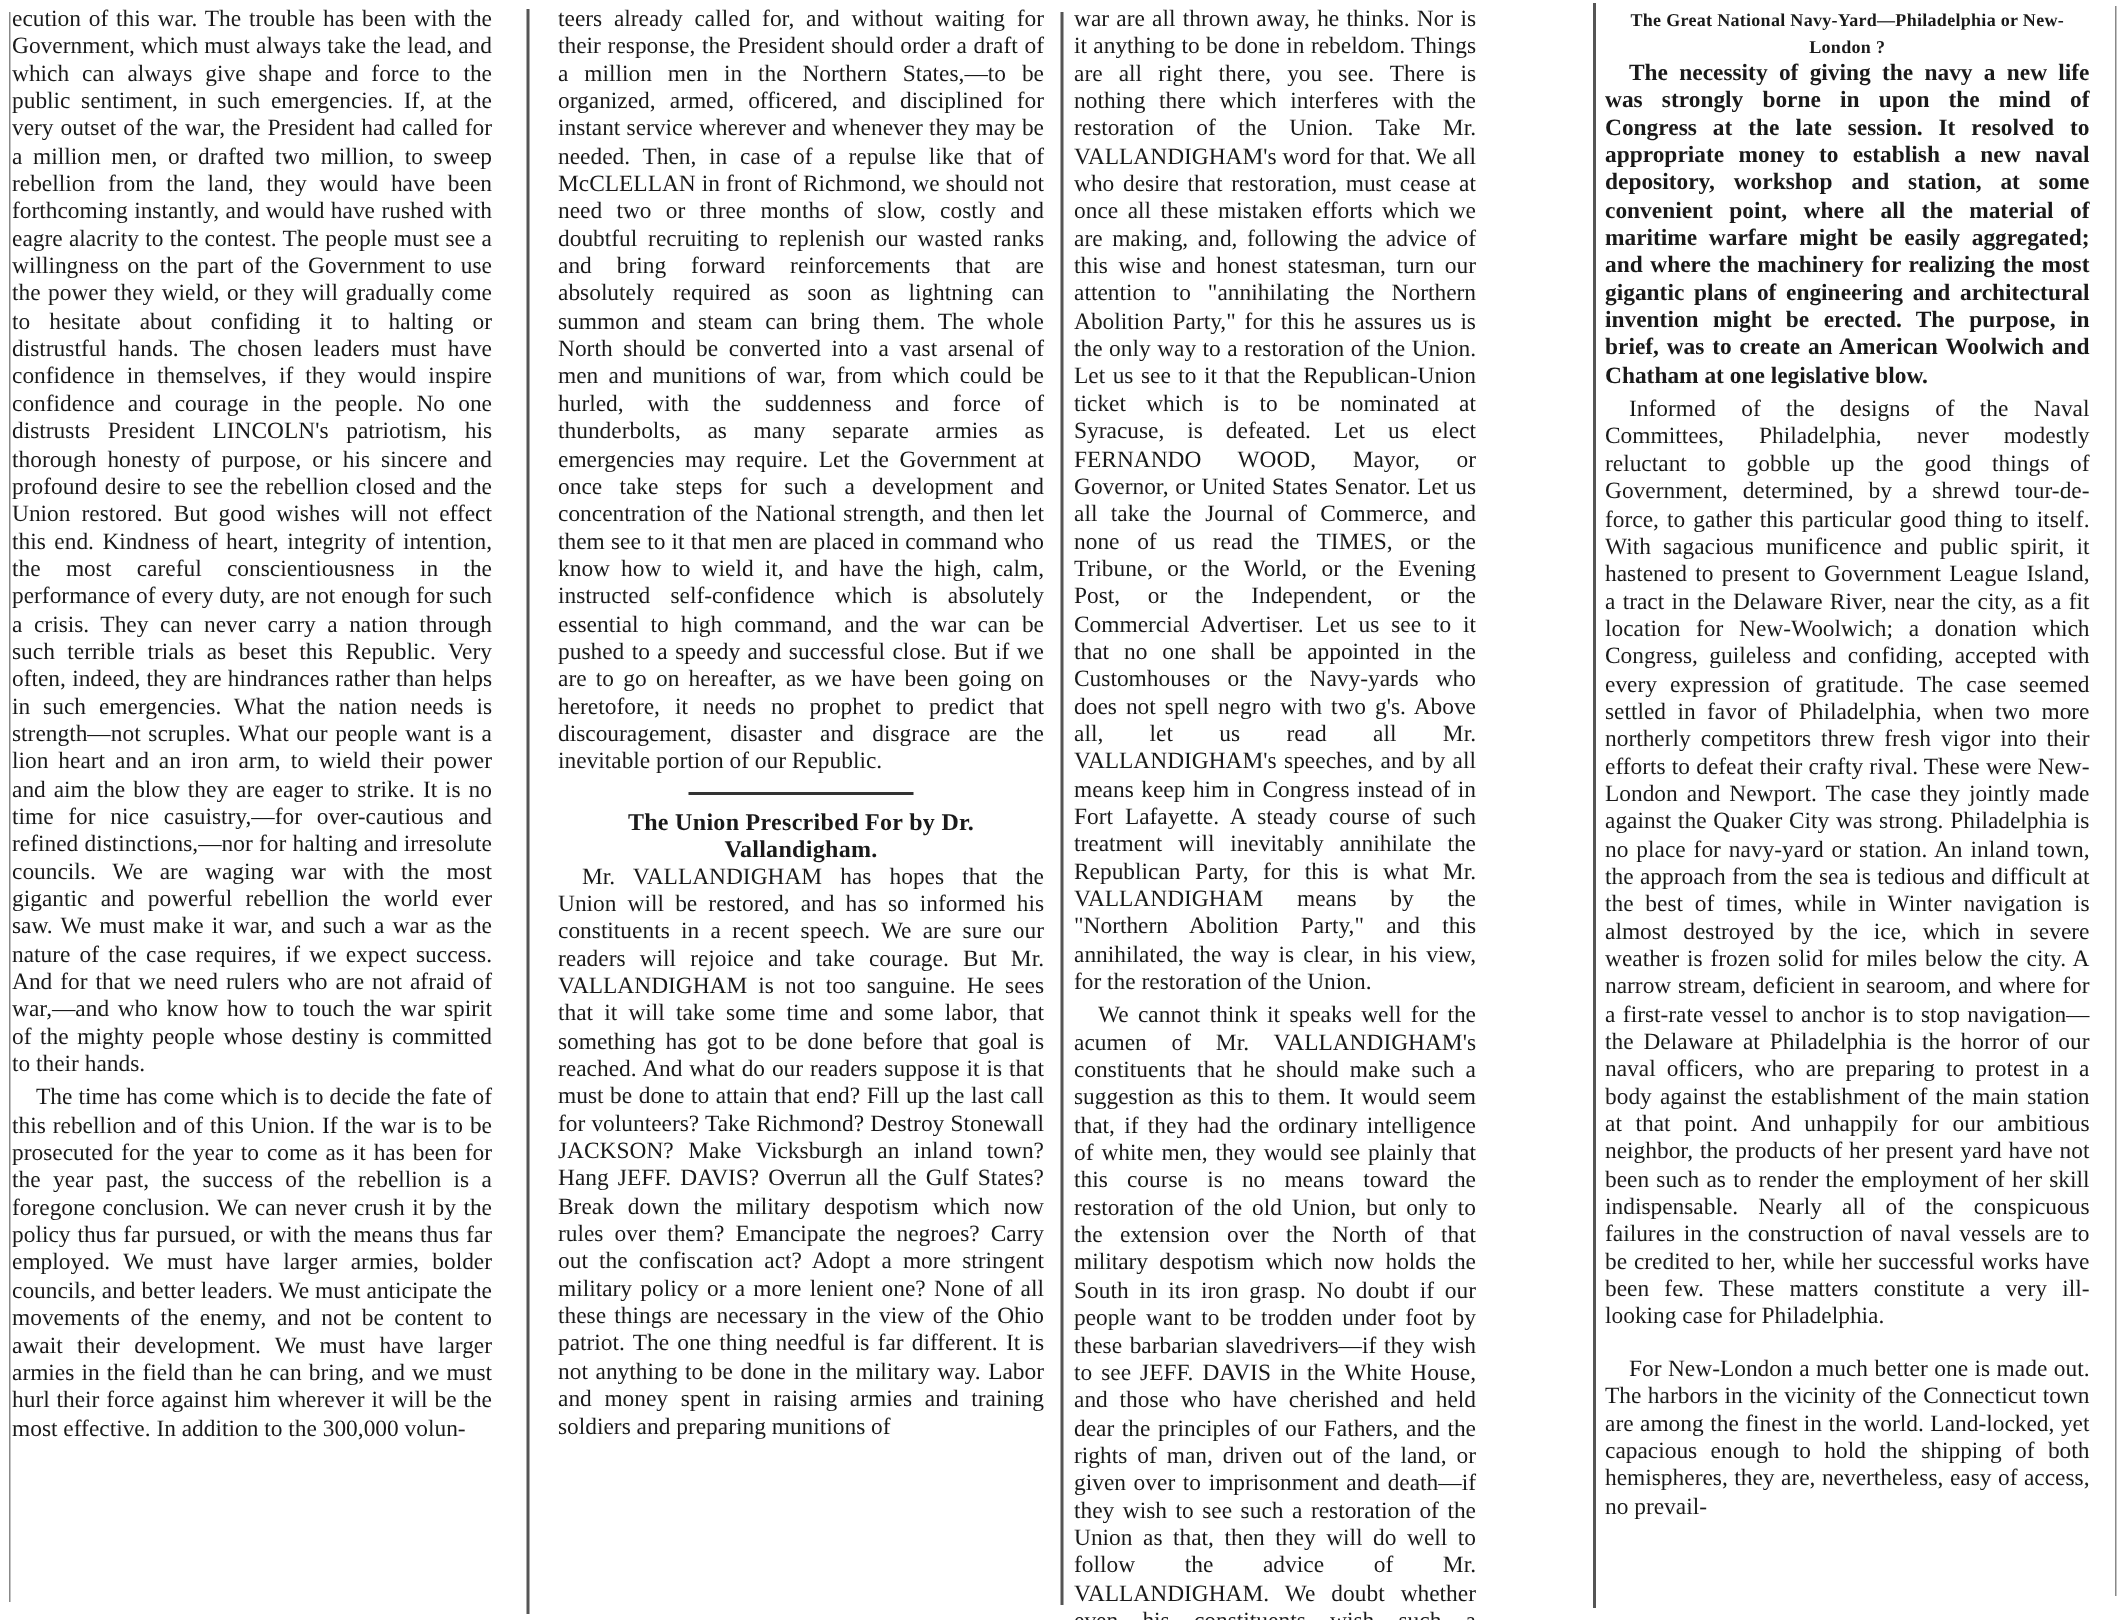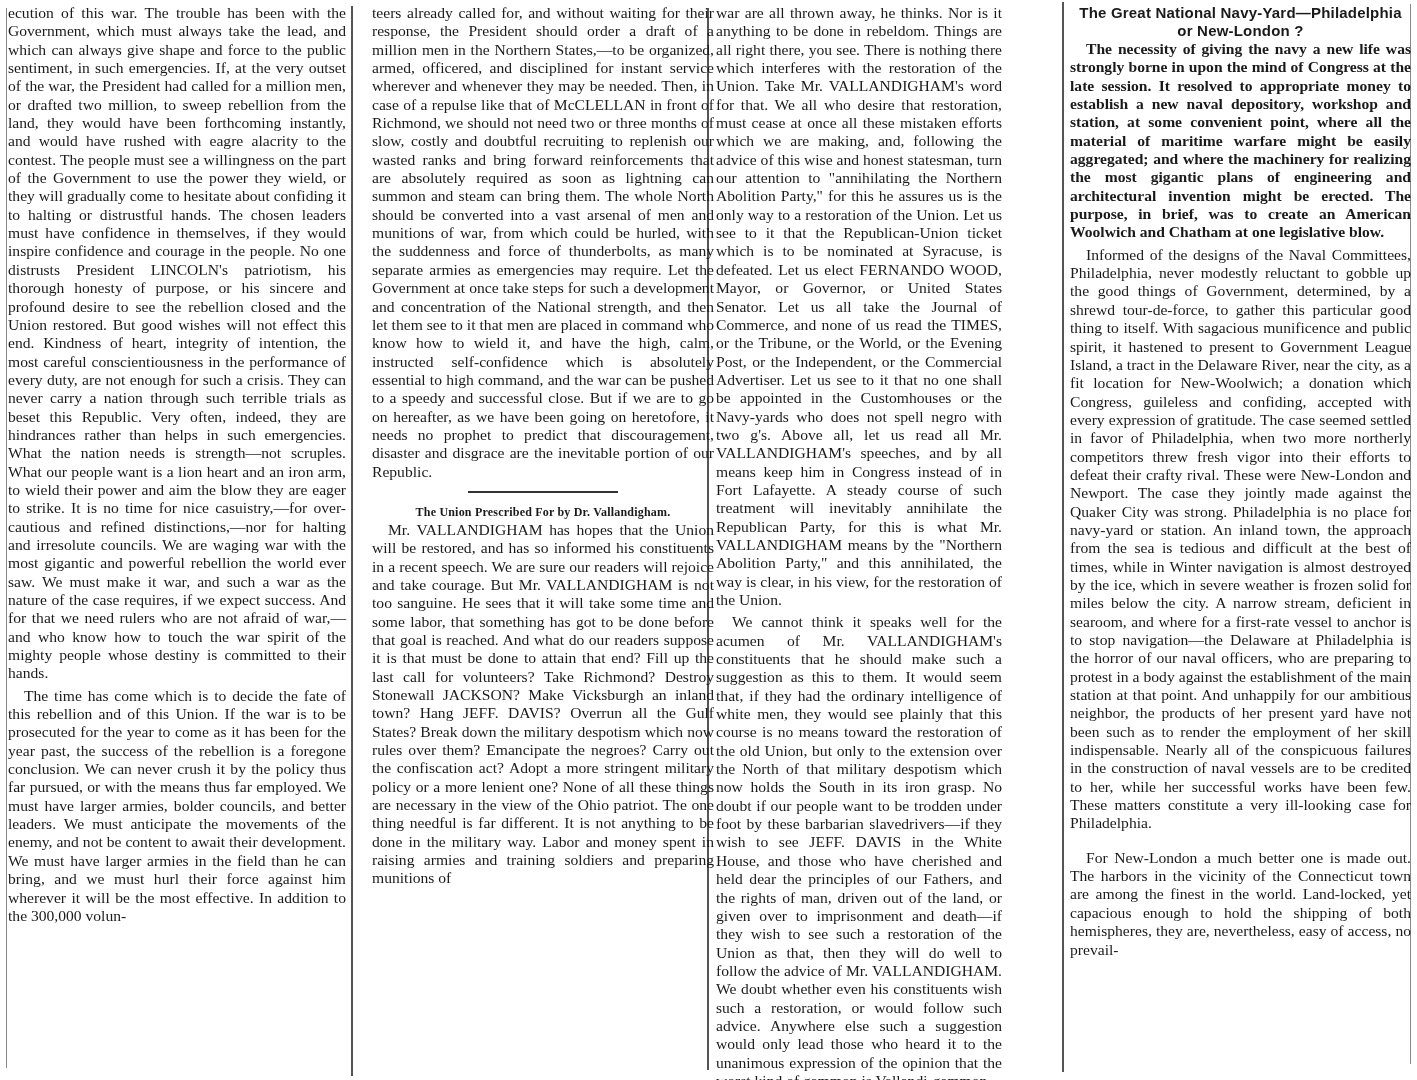--- a/index.html
+++ b/index.html
@@ -7,21 +7,21 @@
     width: 1417px; height: 1080px; overflow: hidden;
     background: #ffffff;
     font-family: "Liberation Serif", "DejaVu Serif", serif;
     color: #1a1a1a;
     position: relative;
   }
   .page { position: absolute; inset: 0; }
   .col {
     position: absolute; top: 0; height: 1080px;
     box-sizing: border-box;
-    padding: 4px 6px 0 8px;
+    padding: 4px 24px 0 8px;
     font-size: 15.6px;
     line-height: 18.35px;
     text-align: justify;
     overflow: hidden;
   }
   .col p { margin: 0; text-indent: 0; hyphens: none; }
   .col p.indent { text-indent: 16px; }
   .c1 { left: 0; width: 352px; }
   .c2 { left: 364px; width: 356px; }
   .c3 { left: 708px; width: 300px; }
@@ -29,24 +29,24 @@
   .rule-v {
     position: absolute; top: 0; width: 1.5px; height: 1080px; background: #555;
   }
   .r1 { left: 351px; top: 6px; height: 1070px; }
   .r2 { left: 707px; top: 8px; height: 1062px; }
   .r3 { left: 1062px; top: 2px; height: 1070px; }
   .r0 { left: 6px; top: 8px; height: 1060px; background: #888; width: 1px; }
   .r5 { left: 1410px; top: 4px; height: 1060px; background: #888; width: 1px; }
   .bold-run { font-weight: bold; }
   .heading {
-    font-weight: bold; text-align: center; font-size: 12px; line-height: 18px; margin: 0;
+    font-weight: bold; text-align: center; font-size: 16px; line-height: 18px; margin: 0;
     letter-spacing: 0.2px;
   }
-  .heading.black { font-family: Liberation Sans, sans-serif; font-size: 15px; font-weight: 900; }
+  .heading.black { font-family: Liberation Serif, serif; font-size: 12px; font-weight: 900; }
   .divider {
     width: 150px; height: 2px; background: #333; margin: 10px auto 10px auto;
   }
 </style>
 </head>
 <body>
 
 <div class="page">
 
   <div class="rule-v r0"></div>

